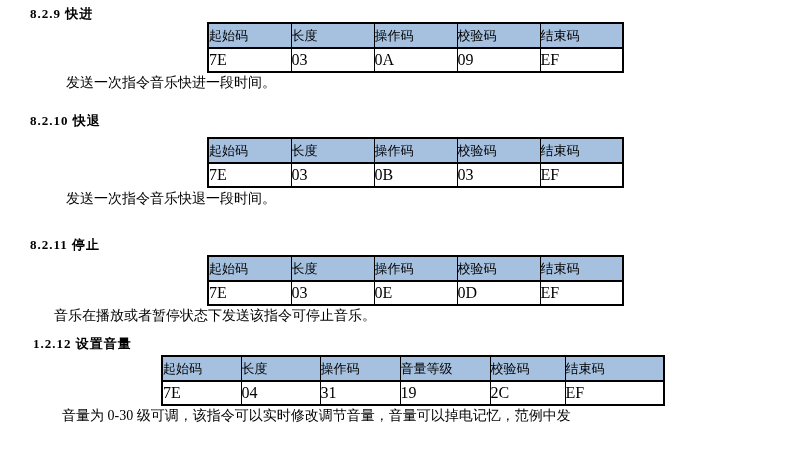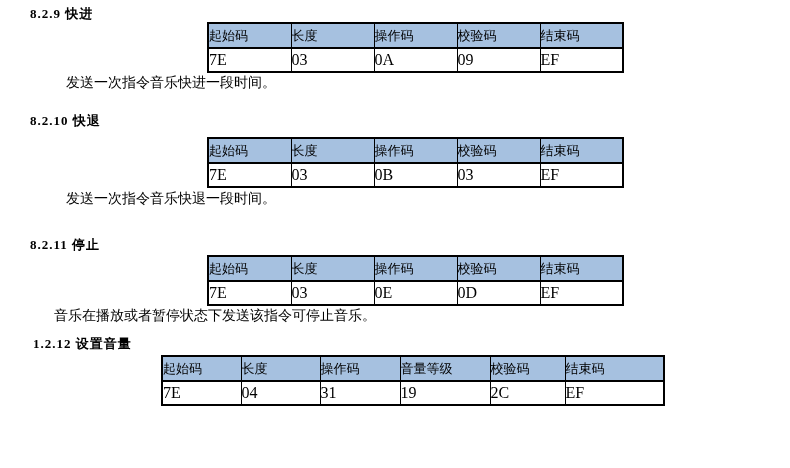--- a/index.html
+++ b/index.html
@@ -181,13 +181,14 @@
     <td>7E</td>
     <td>04</td>
     <td>31</td>
     <td>19</td>
     <td>2C</td>
     <td>EF</td>
   </tr>
 </tbody>
   </table>
 <div class="abs desc s3-desc">
+  <div>音量为 0-30 级可调，该指令可以实时修改调节音量，音量可以掉电记忆，范例中发</div>
 </div>
 
 </body></html>

